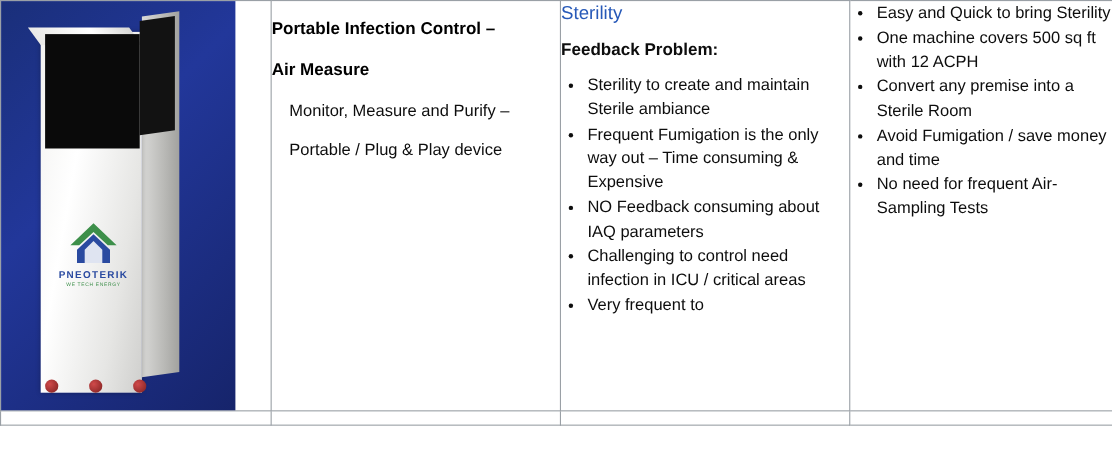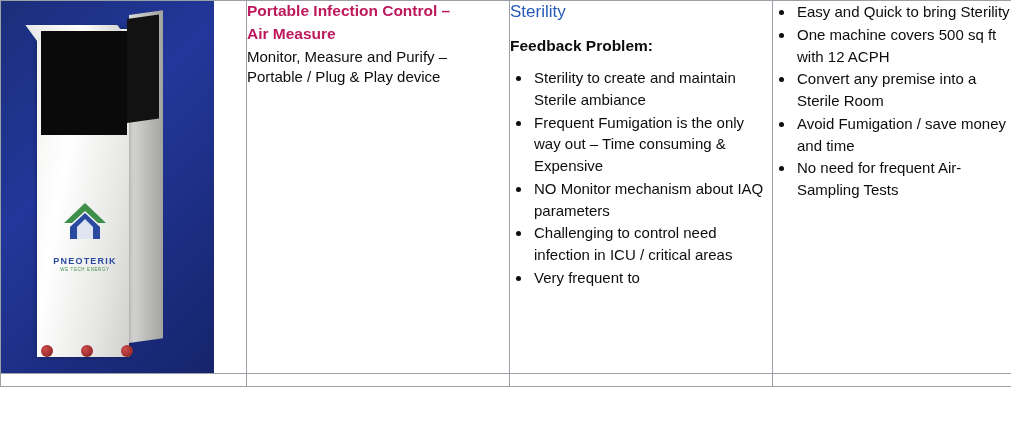--- a/index.html
+++ b/index.html
@@ -111,21 +111,21 @@
     width: 46px;
     height: 40px;
     margin: 0 auto;
   }
   .logo-name {
     font-family: "Liberation Sans", sans-serif;
     font-size: 9px;
     letter-spacing: 1.2px;
     color: #2a4aa0;
     font-weight: bold;
-    margin-top: 15px;
+    margin-top: 4px;
   }
   .logo-tag {
     font-size: 4.5px;
     letter-spacing: .6px;
     color: #3d8f4a;
     margin-top: 1px;
   }
   .wheel {
     position: absolute;
     bottom: 2px;
@@ -136,28 +136,28 @@
   }
   .wheel.w1 { left: 4px; }
   .wheel.w2 { left: 44px; }
   .wheel.w3 { left: 84px; }
 
   
   .title-strong {
     font-weight: bold;
     font-size: 15.5px;
     line-height: 1.35;
-    color: #be185d;
-    margin: 0 0 2px 0;
+    color: #000000;
+    margin: 16px 0 2px 0;
   }
   .title-sub {
     font-size: 15px;
     line-height: 1.35;
     color: #0d0d0d;
-    margin: 0;
+    margin: 16px;
   }
   .heading-blue {
     color: #2759b8;
     font-size: 17px;
     line-height: 1.3;
     margin: 0 0 14px 0;
   }
   .bold-line {
     font-weight: bold;
     font-size: 15.5px;
@@ -217,21 +217,21 @@
       <p class="title-sub">Monitor, Measure and Purify –</p>
       <p class="title-sub">Portable / Plug &amp; Play device</p>
     </td>
 
     <td class="col-auditors cell-pad">
       <p class="heading-blue">Sterility</p>
       <p class="bold-line">Feedback Problem:</p>
       <ul class="bullets">
         <li>Sterility to create and maintain Sterile ambiance</li>
         <li>Frequent Fumigation is the only way out – Time consuming &amp; Expensive</li>
-        <li>NO Monitor mechanism about IAQ parameters</li>
+        <li>NO Feedback consuming about IAQ parameters</li>
         <li>Challenging to control need infection in ICU / critical areas</li>
         <li>Very frequent to</li>
       </ul>
     </td>
 
     <td class="col-benefits cell-pad">
       <ul class="bullets">
         <li>Easy and Quick to bring Sterility</li>
         <li>One machine covers 500 sq ft with 12 ACPH</li>
         <li>Convert any premise into a Sterile Room</li>

